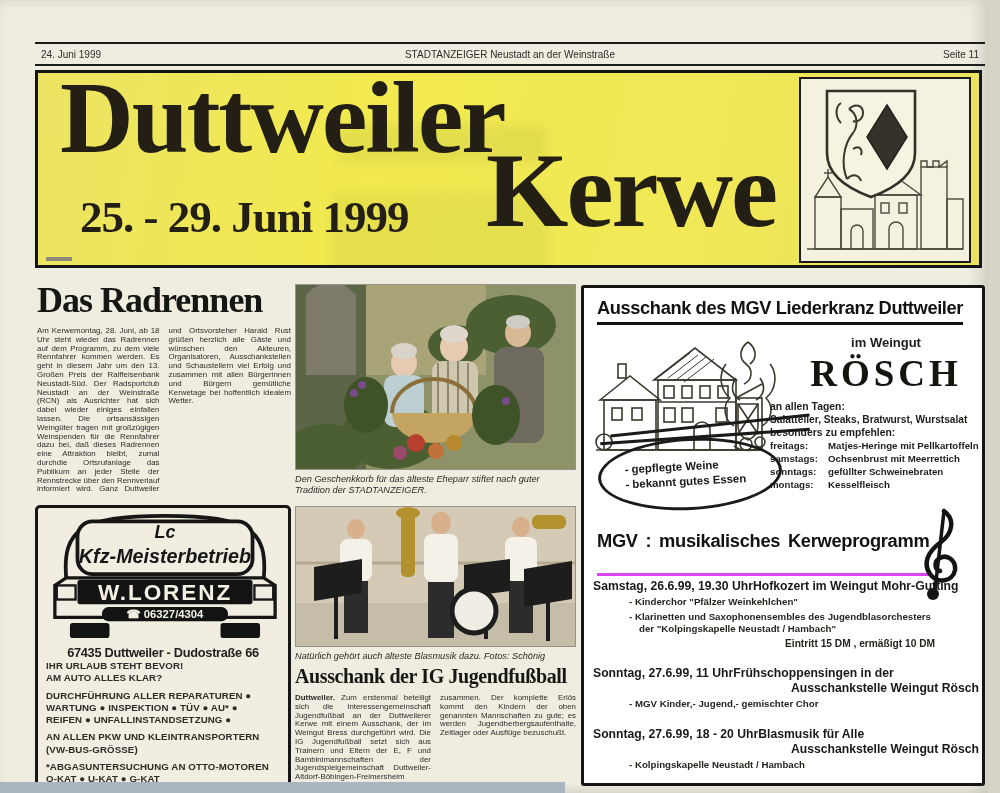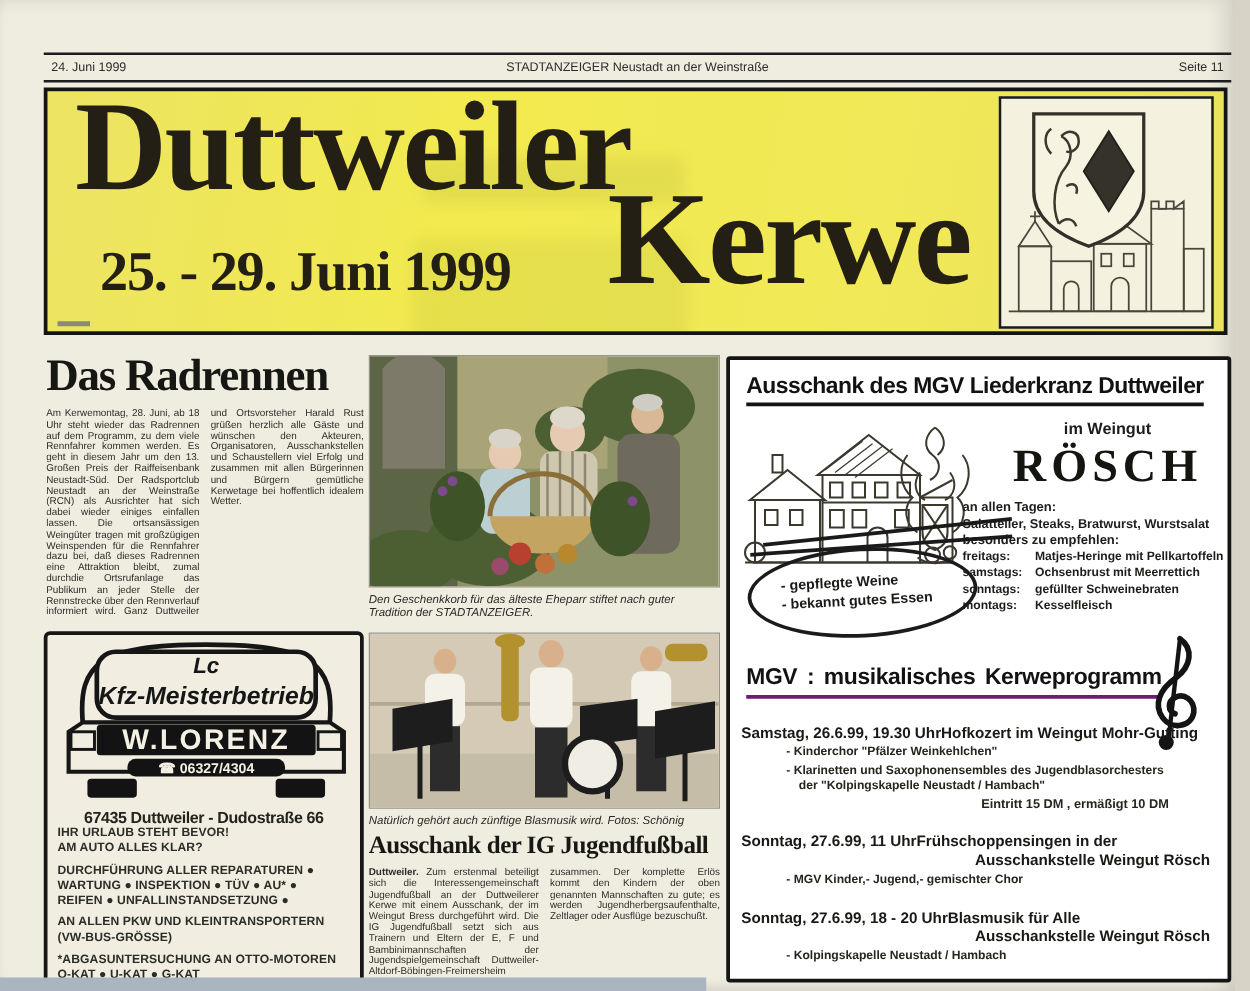--- a/index.html
+++ b/index.html
@@ -45,26 +45,26 @@
   .menu{position:absolute;left:186px;top:112px;width:214px;}
   .menu .mhead{font-weight:bold;font-size:10.4px;line-height:13px;}
   .menu .mitems{font-weight:bold;font-size:10.2px;line-height:13px;}
   .menu .row{display:flex;font-weight:bold;font-size:9.7px;line-height:13px;}
   .menu .day{width:58px;flex:none;}
   .oval{position:absolute;left:14px;top:150px;width:184px;height:72px;border:3px solid #1b1b1b;border-radius:50%;transform:rotate(-3deg);display:flex;flex-direction:column;justify-content:center;padding-left:24px;box-sizing:border-box;}
   .oval div{font-weight:bold;font-size:11.4px;line-height:15px;color:#1a1a16;}
   .sline{position:absolute;height:2.6px;background:#1a1a1a;}
   .sline.a{left:26px;top:136px;width:200px;transform:rotate(-6deg);}
   .sline.b{left:16px;top:147px;width:210px;transform:rotate(-4deg);}
-  .mgv .head2{position:absolute;left:13px;top:242px;font-weight:bold;font-size:18.3px;letter-spacing:-0.3px;word-spacing:3px;border-bottom:3px solid #701a75;padding-bottom:4px;color:#121212;}
+  .mgv .head2{position:absolute;left:13px;top:242px;font-weight:bold;font-size:18.3px;letter-spacing:-0.3px;word-spacing:3px;border-bottom:3px solid #d946ef;padding-bottom:21px;color:#121212;}
   .clef{position:absolute;left:330px;top:218px;}
   .prog{position:absolute;left:9px;top:291px;width:388px;}
   .entry{margin-bottom:17px;}
   .eline1{display:flex;gap:0;font-weight:bold;font-size:12.2px;line-height:15px;white-space:nowrap;color:#191915;}
-  .ewhat2{font-weight:bold;font-size:12.2px;line-height:15px;text-align:right;padding-right:13px;color:#191915;}
+  .ewhat2{font-weight:bold;font-size:12.2px;line-height:15px;text-align:right;padding-right:2px;color:#191915;}
   .edetail{font-weight:bold;font-size:9.7px;line-height:12.5px;margin-left:36px;margin-top:2px;color:#26261f;}
   .edetail.ind2{margin-left:46px;margin-top:0;}
   .enote{font-weight:bold;font-size:10.2px;margin-left:192px;margin-top:2px;color:#26261f;}
   svg text{font-family:"Liberation Sans",sans-serif;}
 </style>
 </head>
 <body>
 
 <div class="page">
 
@@ -234,21 +234,21 @@
           <polygon points="18,60 66,52 66,86 18,94"></polygon>
           <rect x="38" y="86" width="4" height="46"></rect>
           <polygon points="168,58 214,52 214,84 168,90"></polygon>
           <rect x="188" y="84" width="4" height="48"></rect>
           <polygon points="228,62 276,54 276,92 228,100"></polygon>
           <rect x="250" y="92" width="4" height="42"></rect>
         </g>
       <circle cx="178" cy="104" r="22" fill="#efede4" stroke="#1d1d1d" stroke-width="5"></circle>
     </svg>
   </div>
-  <div class="caption" style="top:651px;">Natürlich gehört auch zünftige Blasmusik wird.  Fotos: Schönig</div>
+  <div class="caption" style="top:651px;">Natürlich gehört auch älteste Blasmusik dazu.  Fotos: Schönig</div>
 
   <div class="col-mid">
     <h2>Ausschank der IG Jugendfußball</h2>
     <div class="bodytext2"><span class="lead">Duttweiler.</span><span> Zum erstenmal beteiligt sich die Interessengemeinschaft Jugendfußball an der Duttweilerer Kerwe mit einem Ausschank, der im Weingut Bress durchgeführt wird. Die IG Jugendfußball setzt sich aus Trainern und Eltern der E, F und Bambinimannschaften der Jugendspielgemeinschaft Duttweiler-Altdorf-Böbingen-Freimersheim zusammen. Der komplette Erlös kommt den Kindern der oben genannten Mannschaften zu gute; es werden Jugendherbergsaufenthalte, Zeltlager oder Ausflüge bezuschußt.</span></div>
   </div>
 
   <div class="mgv">
     <div class="head1">Ausschank des MGV Liederkranz Duttweiler</div>
 
     <svg style="position:absolute;left:10px;top:52px;" width="172" height="116" viewBox="0 0 172 116">

